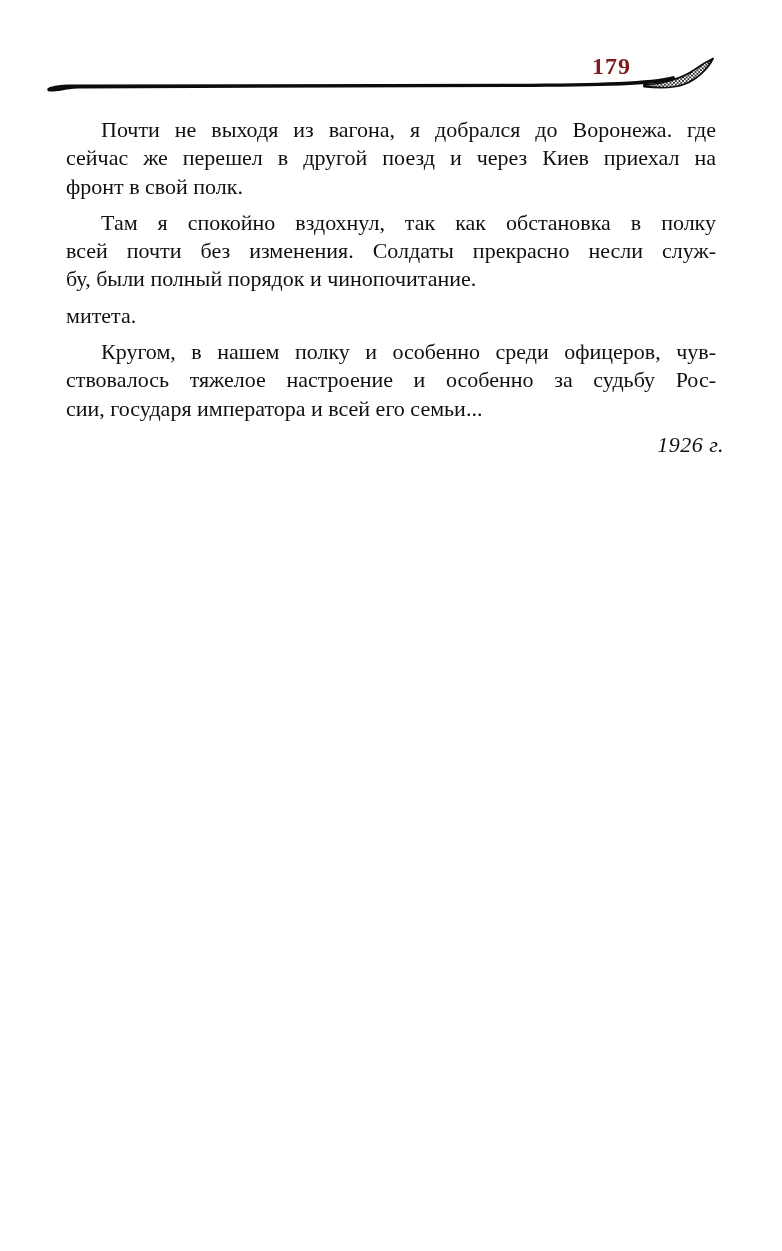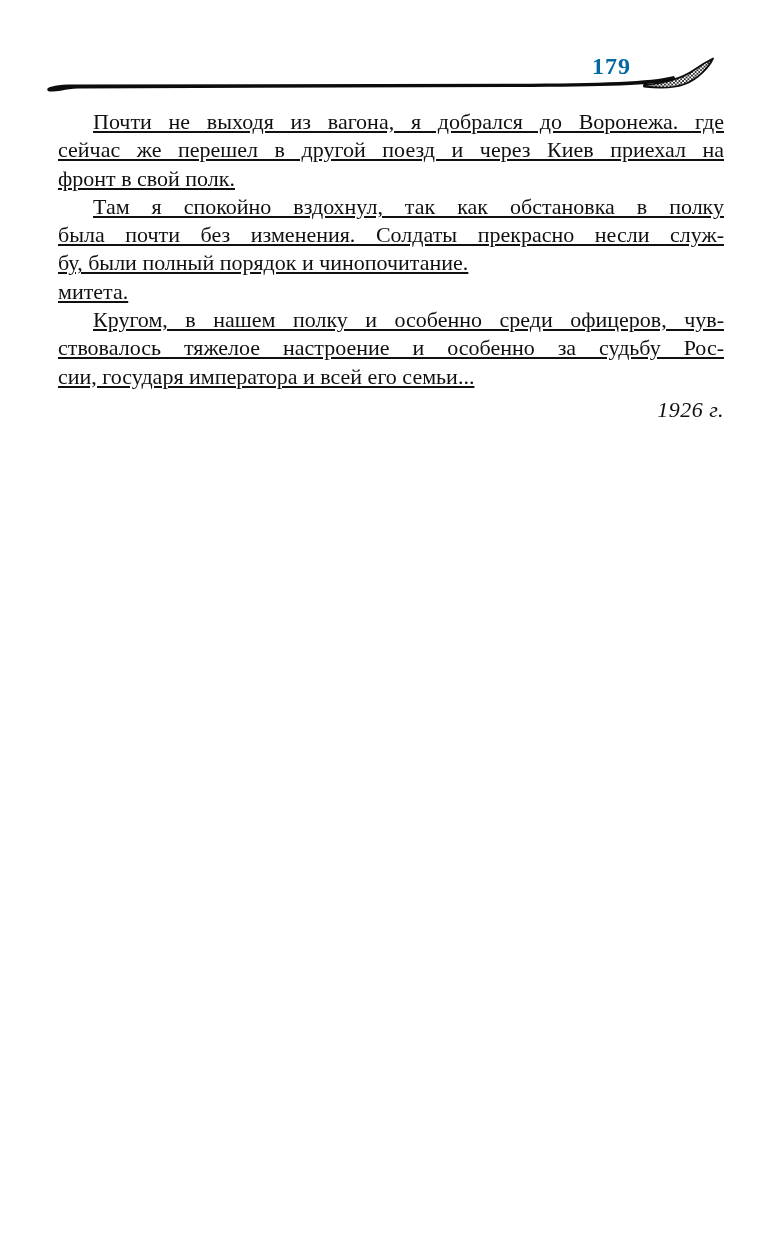--- a/index.html
+++ b/index.html
@@ -20,38 +20,38 @@
     inset: 0;
     background: #ffffff;
   }
   .page-number {
     position: absolute;
     left: 592px;
     top: 53px;
     font-size: 24px;
     font-weight: bold;
     letter-spacing: 1px;
-    color: #0369a1;
+    color: #7f1d1d;
   }
   .header-rule {
     position: absolute;
     left: 44px;
     top: 54px;
     width: 676px;
     height: 46px;
   }
   .text-block {
     position: absolute;
     left: 58px;
     top: 108px;
     width: 666px;
     font-size: 22px;
     line-height: 28.3px;
   }
-  .paragraph { margin: 0; padding: 0; text-decoration: underline; }
+  .paragraph { margin: 8px; padding: 0; }
   .line {
     text-align: justify;
     text-align-last: justify;
     white-space: normal;
     height: 28.3px;
     overflow: hidden;
   }
   .line.first { text-indent: 35px; }
   .line.last { text-align-last: left; }
   .date-line {
@@ -95,21 +95,21 @@
 
   <div class="text-block">
 
     <div class="paragraph">
         <div class="line first">Почти не выходя из вагона, я добрался до Воронежа. где</div>
         <div class="line">сейчас же перешел в другой поезд и через Киев приехал на</div>
         <div class="line last">фронт в свой полк.</div>
       </div>
       <div class="paragraph">
         <div class="line first">Там я спокойно вздохнул, так как обстановка в полку</div>
-        <div class="line">была почти без изменения. Солдаты прекрасно несли служ-</div>
+        <div class="line">всей почти без изменения. Солдаты прекрасно несли служ-</div>
         <div class="line last">бу, были полный порядок и чинопочитание.</div>
       </div>
       <div class="paragraph">
         <div class="line last">митета.</div>
       </div>
       <div class="paragraph">
         <div class="line first">Кругом, в нашем полку и особенно среди офицеров, чув-</div>
         <div class="line">ствовалось тяжелое настроение и особенно за судьбу Рос-</div>
         <div class="line last">сии, государя императора и всей его семьи...</div>
       </div>

